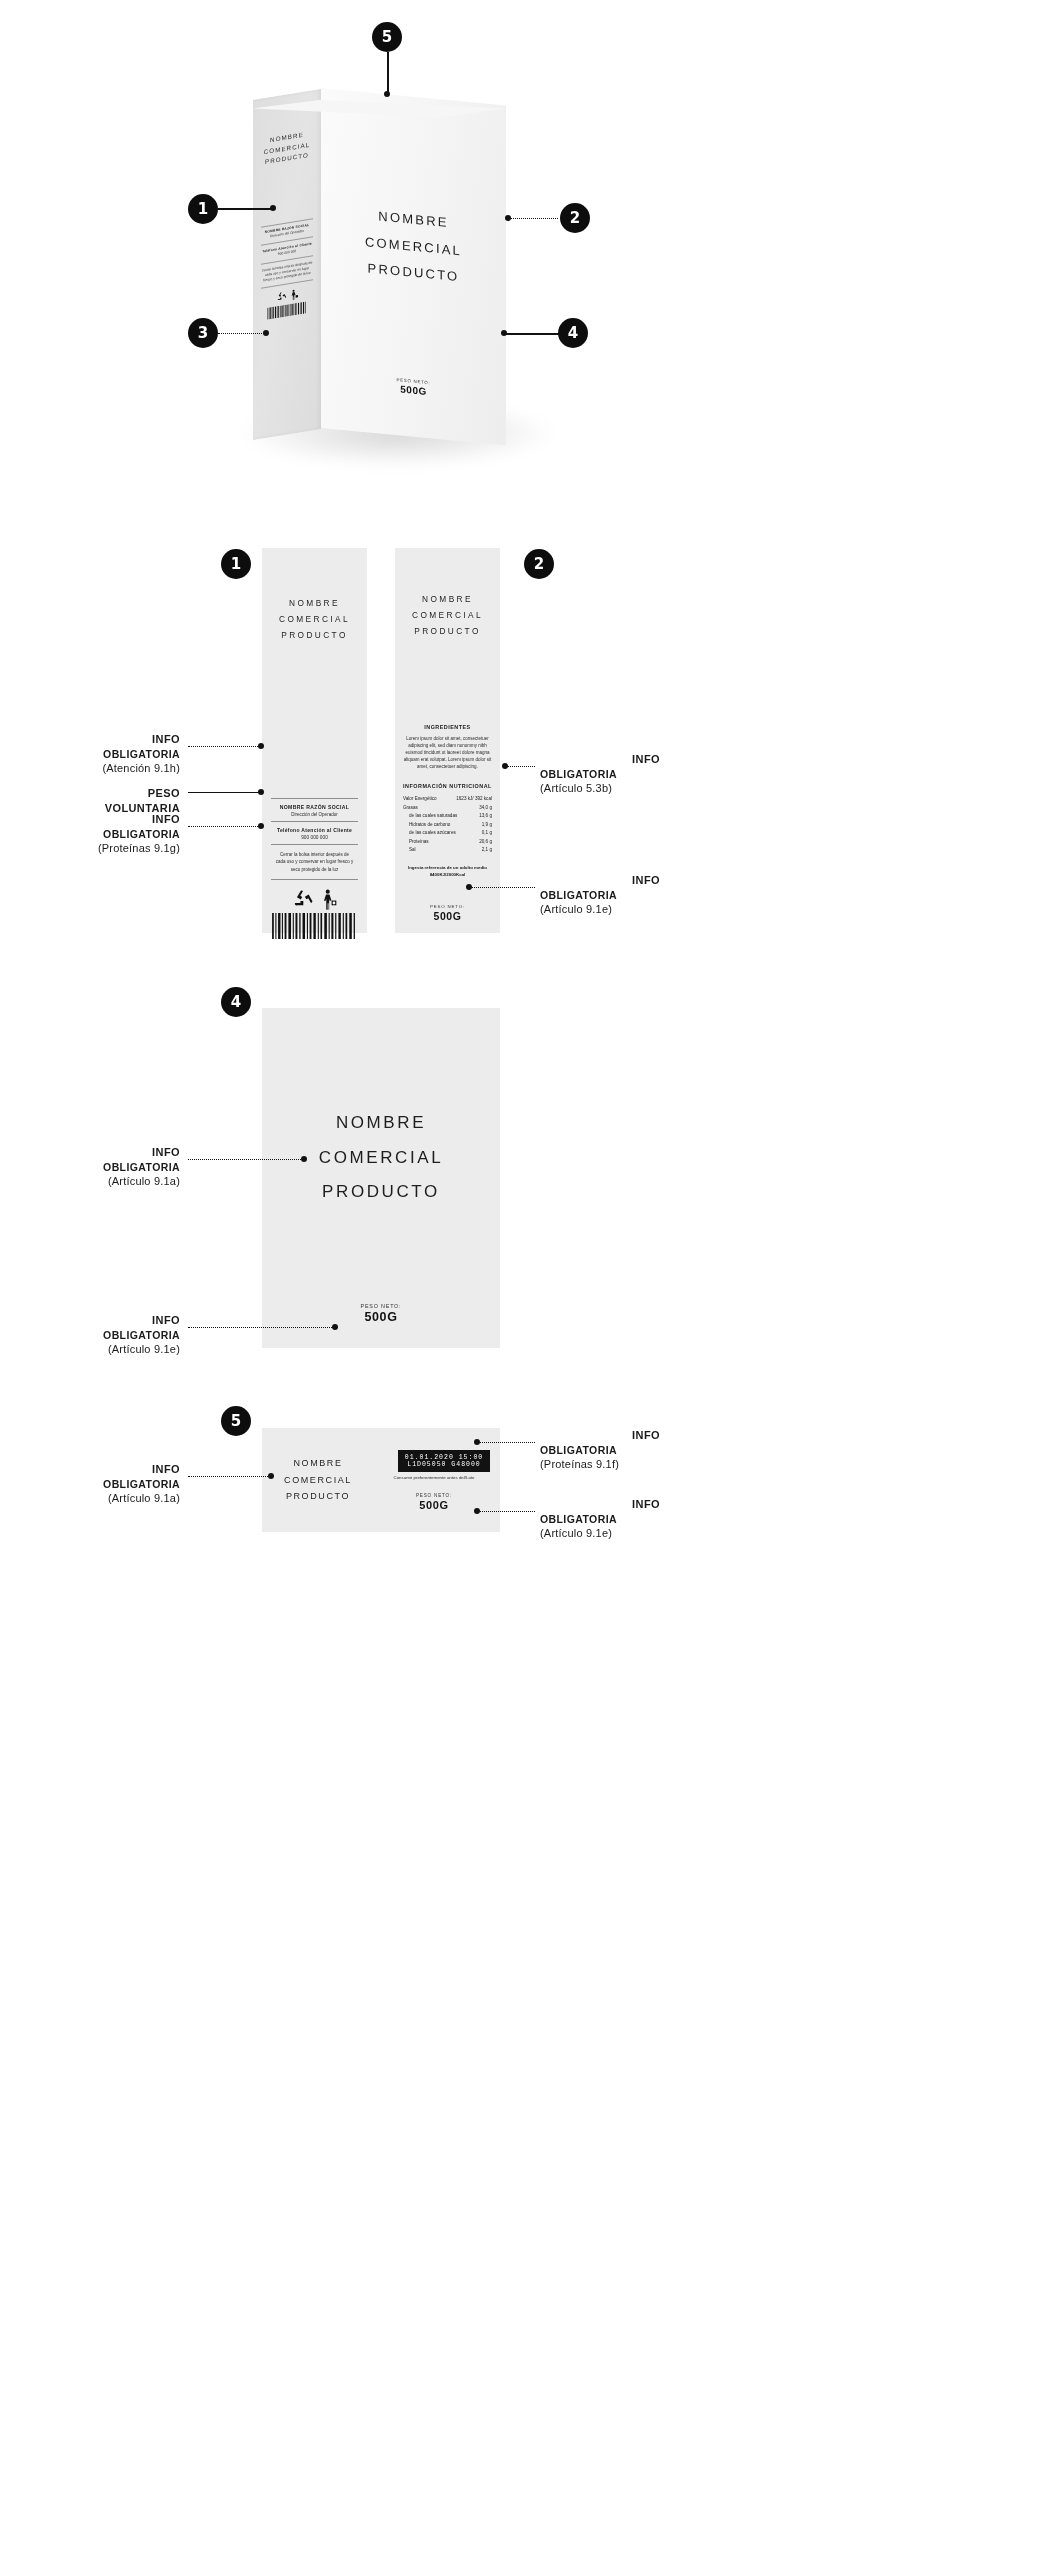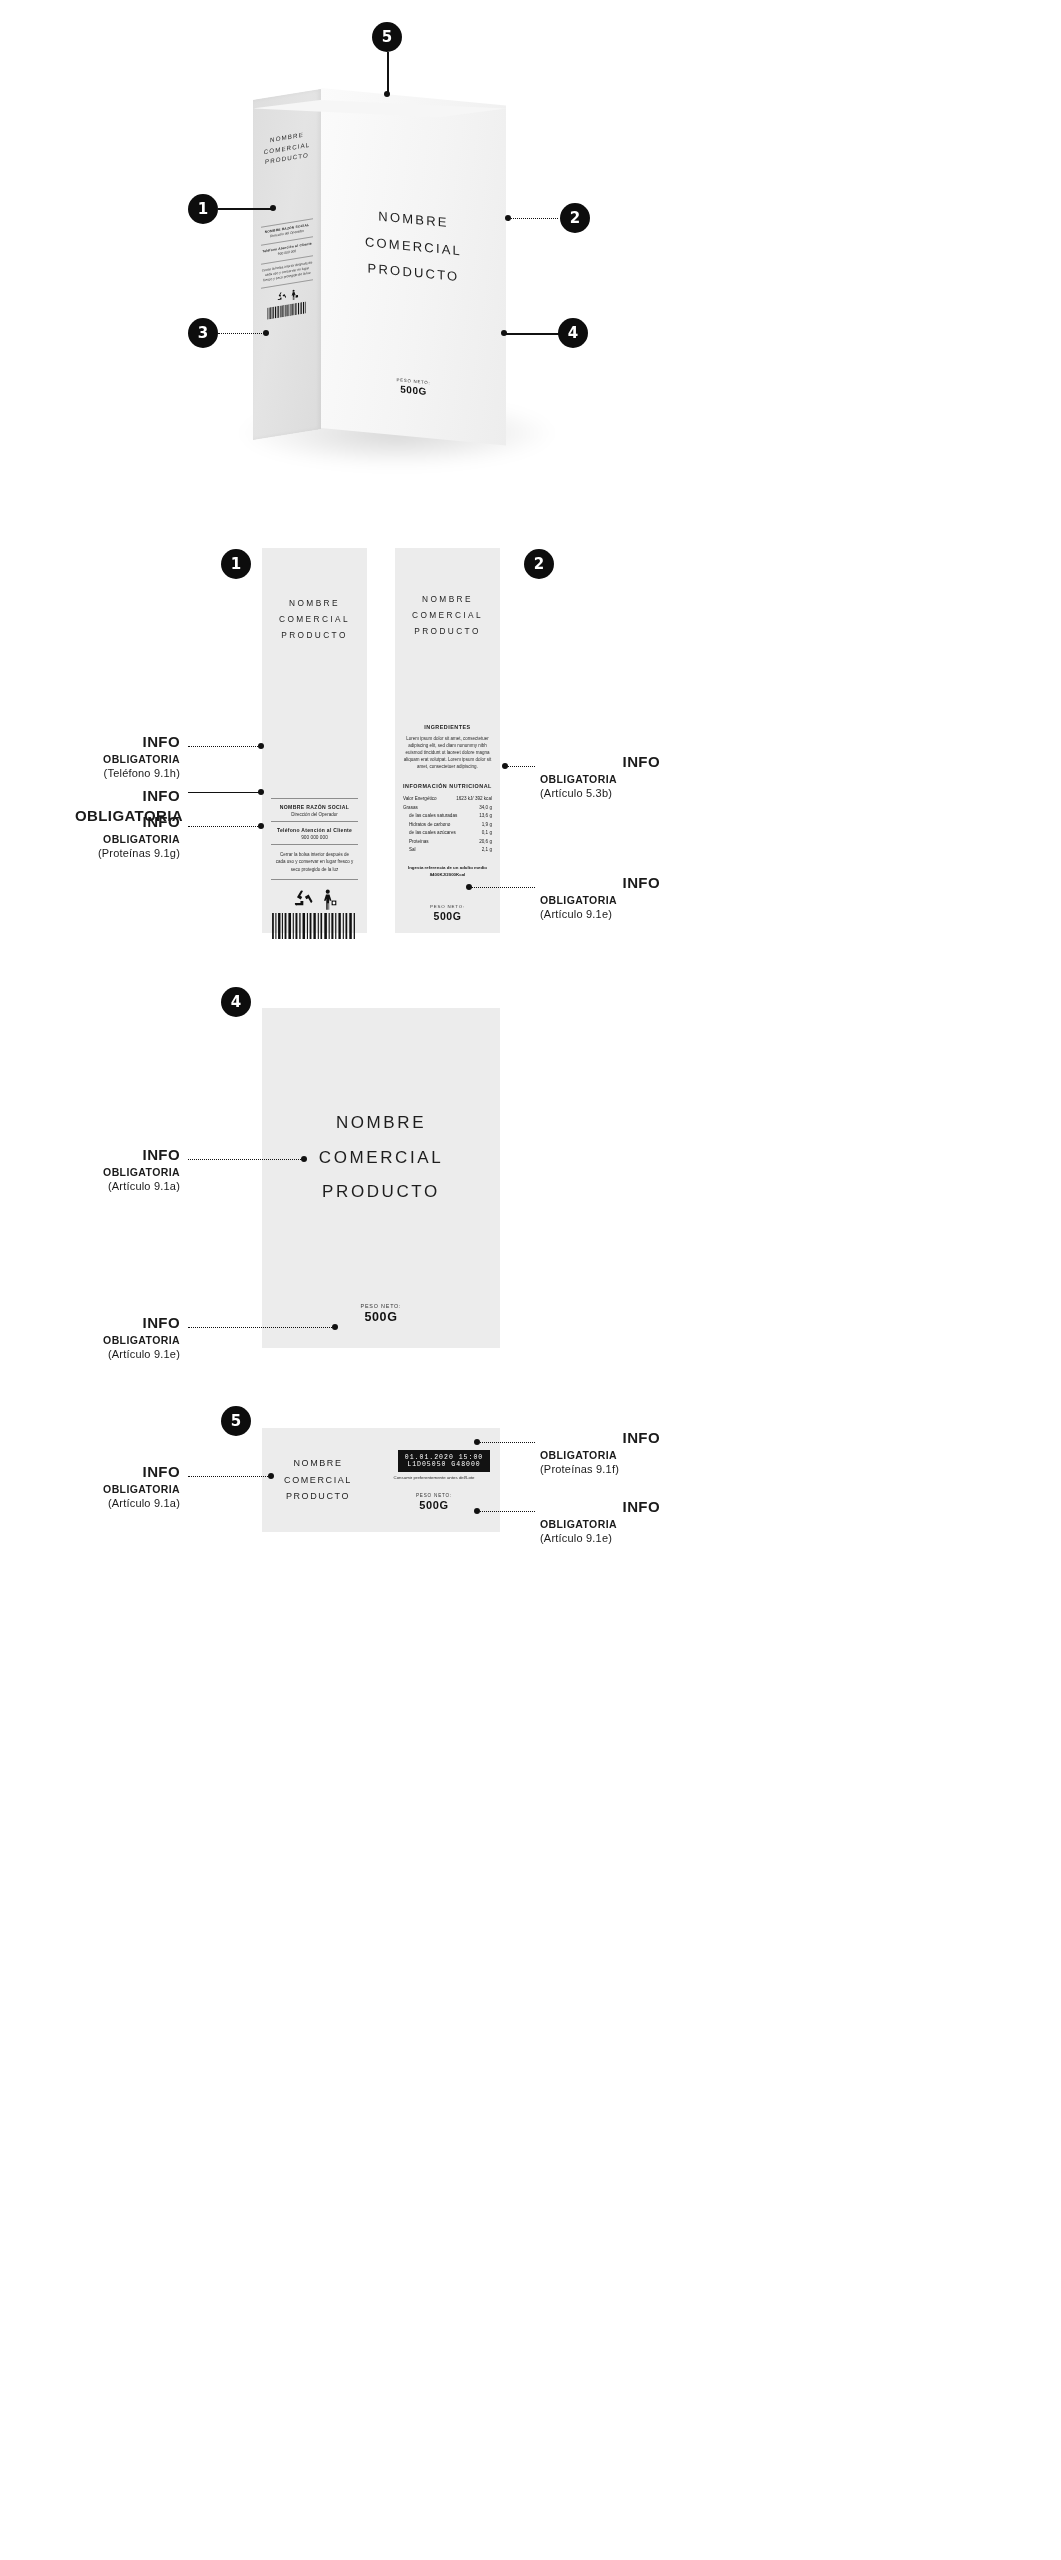--- a/index.html
+++ b/index.html
@@ -17,21 +17,21 @@
     display:flex; align-items:center; justify-content:center;
     font-size:15px; font-weight:bold; font-family:"DejaVu Sans", sans-serif;
     z-index:40; letter-spacing:0;
   }
   .lead      { position:absolute; background:#111; height:1.5px; z-index:30; }
   .lead.vert { width:1.5px; height:auto; }
   .dotline   { position:absolute; height:0; border-top:1.5px dotted #111; z-index:30; }
   .dot       { position:absolute; width:6px; height:6px; border-radius:50%; background:#111; z-index:31; }
 
   .anno { position:absolute; z-index:35; line-height:1.35; }
-  .anno .l1 { font-size:15px; font-weight:bold; letter-spacing:.4px;text-align:right; }
+  .anno .l1 { font-size:11px; font-weight:bold; letter-spacing:.4px;text-align:right; }
   .anno .l2 { font-size:10.5px; font-weight:bold; letter-spacing:.4px; }
   .anno .l3 { font-size:11px; font-weight:normal; letter-spacing:.2px; }
   .anno.right-al { text-align:right; }
   .anno.left-al  { text-align:left; }
 
   
   #mock { position:absolute; left:0; top:0; width:1061px; height:520px; }
 
   .box-shadow {
     position:absolute; left:232px; top:398px; width:330px; height:70px;
@@ -325,27 +325,27 @@
       <div class="netw" style="margin-top:26px;">
         <div class="nl" style="font-size:4.4px;">PESO NETO:</div>
         <div class="nv" style="font-size:10.5px; margin-top:1px;">500G</div>
       </div>
     </div>
   </div>
 
   <div class="anno right-al" style="left:75px; top:732px; width:105px;">
     <div class="l1">INFO</div>
     <div class="l2">OBLIGATORIA</div>
-    <div class="l3">(Teléfono 9.1h)</div>
+    <div class="l3">(Atención 9.1h)</div>
   </div>
   <div class="dotline" style="left:188px; top:746px; width:72px;"></div>
   <div class="dot" style="left:258px; top:743px;"></div>
 
   <div class="anno right-al" style="left:75px; top:786px; width:105px;">
-    <div class="l1">INFO OBLIGATORIA</div>
+    <div class="l1">PESO VOLUNTARIA</div>
   </div>
   <div class="dotline" style="left:188px; top:792px; width:72px; border-top-style:solid;"></div>
   <div class="dot" style="left:258px; top:789px;"></div>
 
   <div class="anno right-al" style="left:75px; top:812px; width:105px;">
     <div class="l1">INFO</div>
     <div class="l2">OBLIGATORIA</div>
     <div class="l3">(Proteínas 9.1g)</div>
   </div>
   <div class="dotline" style="left:188px; top:826px; width:72px;"></div>

